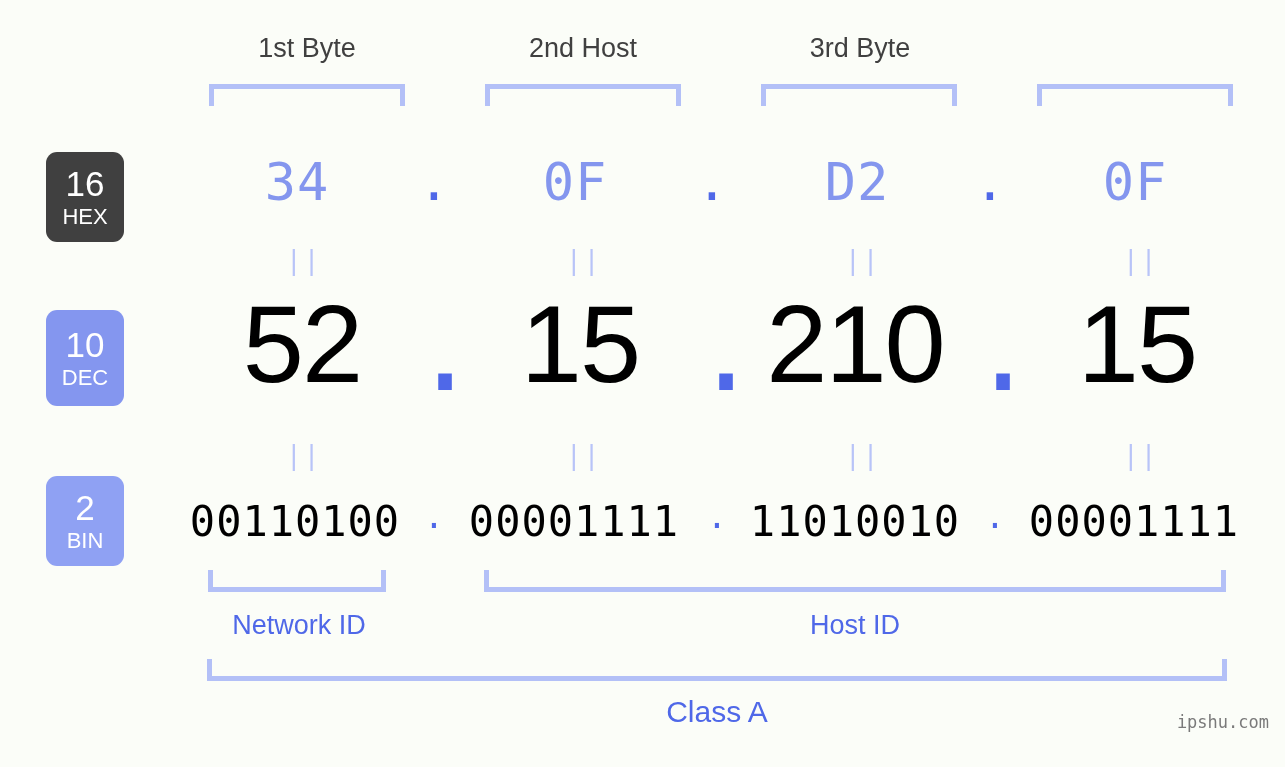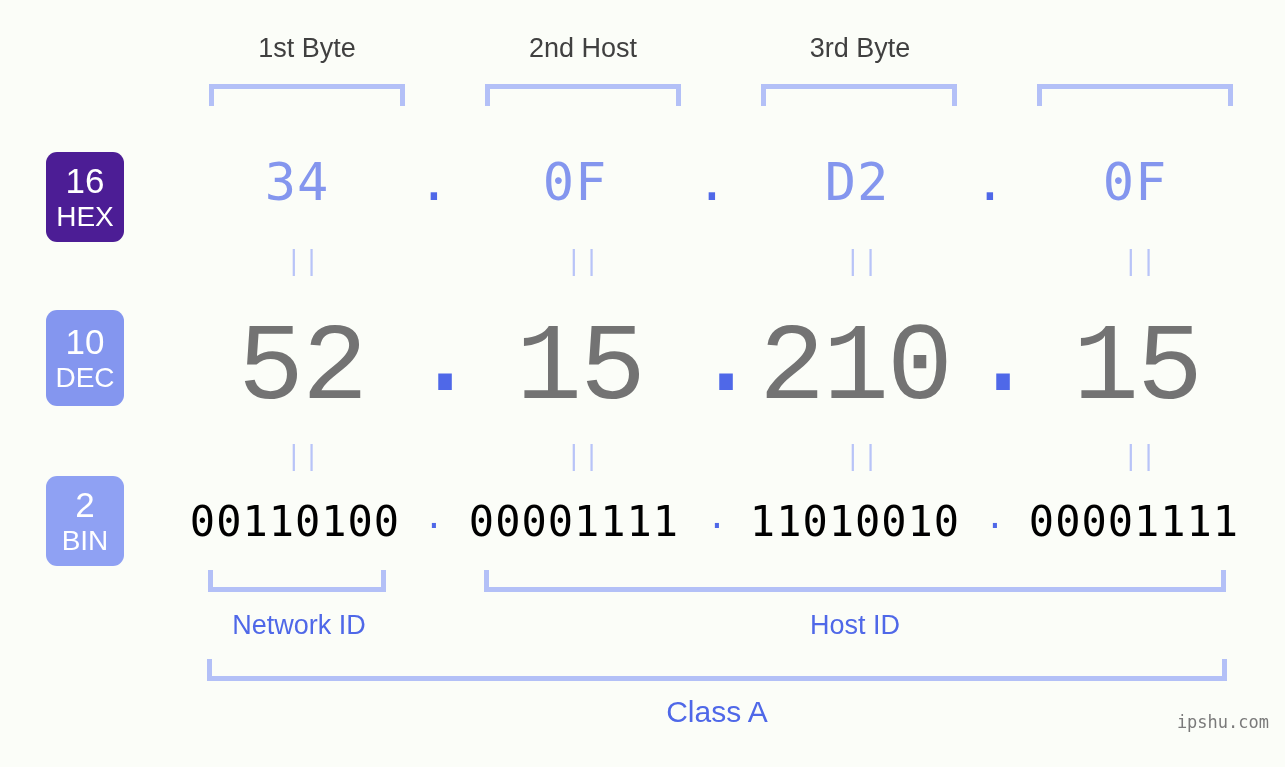--- a/index.html
+++ b/index.html
@@ -63,26 +63,26 @@
     justify-content: center;
     color: #ffffff;
     line-height: 1;
   }
   .badge .num {
     font-size: 35px;
     font-weight: 400;
     letter-spacing: 0px;
   }
   .badge .name {
-    font-size: 28px;
+    font-size: 22px;
     font-weight: 400;
     margin-top: 5px;
     letter-spacing: 0px;
   }
-  #badge-hex { top: 152px; height: 90px; background: #4c1d95; }
+  #badge-hex { top: 152px; height: 90px; background: #404040; }
   #badge-dec { top: 310px; height: 96px; background: #8496ef; }
   #badge-bin { top: 476px; height: 90px; background: #8fa1f3; }
 
   
   .cell {
     position: absolute;
     text-align: center;
     white-space: nowrap;
   }
 
@@ -98,25 +98,25 @@
   .hex-dot {
     top: 152px;
     width: 40px;
     font-size: 52px;
     color: #4f68e8;
     font-family: "DejaVu Sans Mono", monospace;
   }
 
   
   .dec-val {
-    top: 308px;
+    top: 283px;
     width: 230px;
     font-size: 110px;
-    color: #737373;
-    font-family: Liberation Mono, monospace;
+    color: #000000;
+    font-family: Liberation Sans, sans-serif;
     letter-spacing: -2px;
     line-height: 1.1;
   }
   .dec-dot {
     top: 292px;
     width: 40px;
     font-size: 110px;
     color: #4f68e8;
     font-family: "DejaVu Sans Mono", monospace;
     line-height: 1.1;

